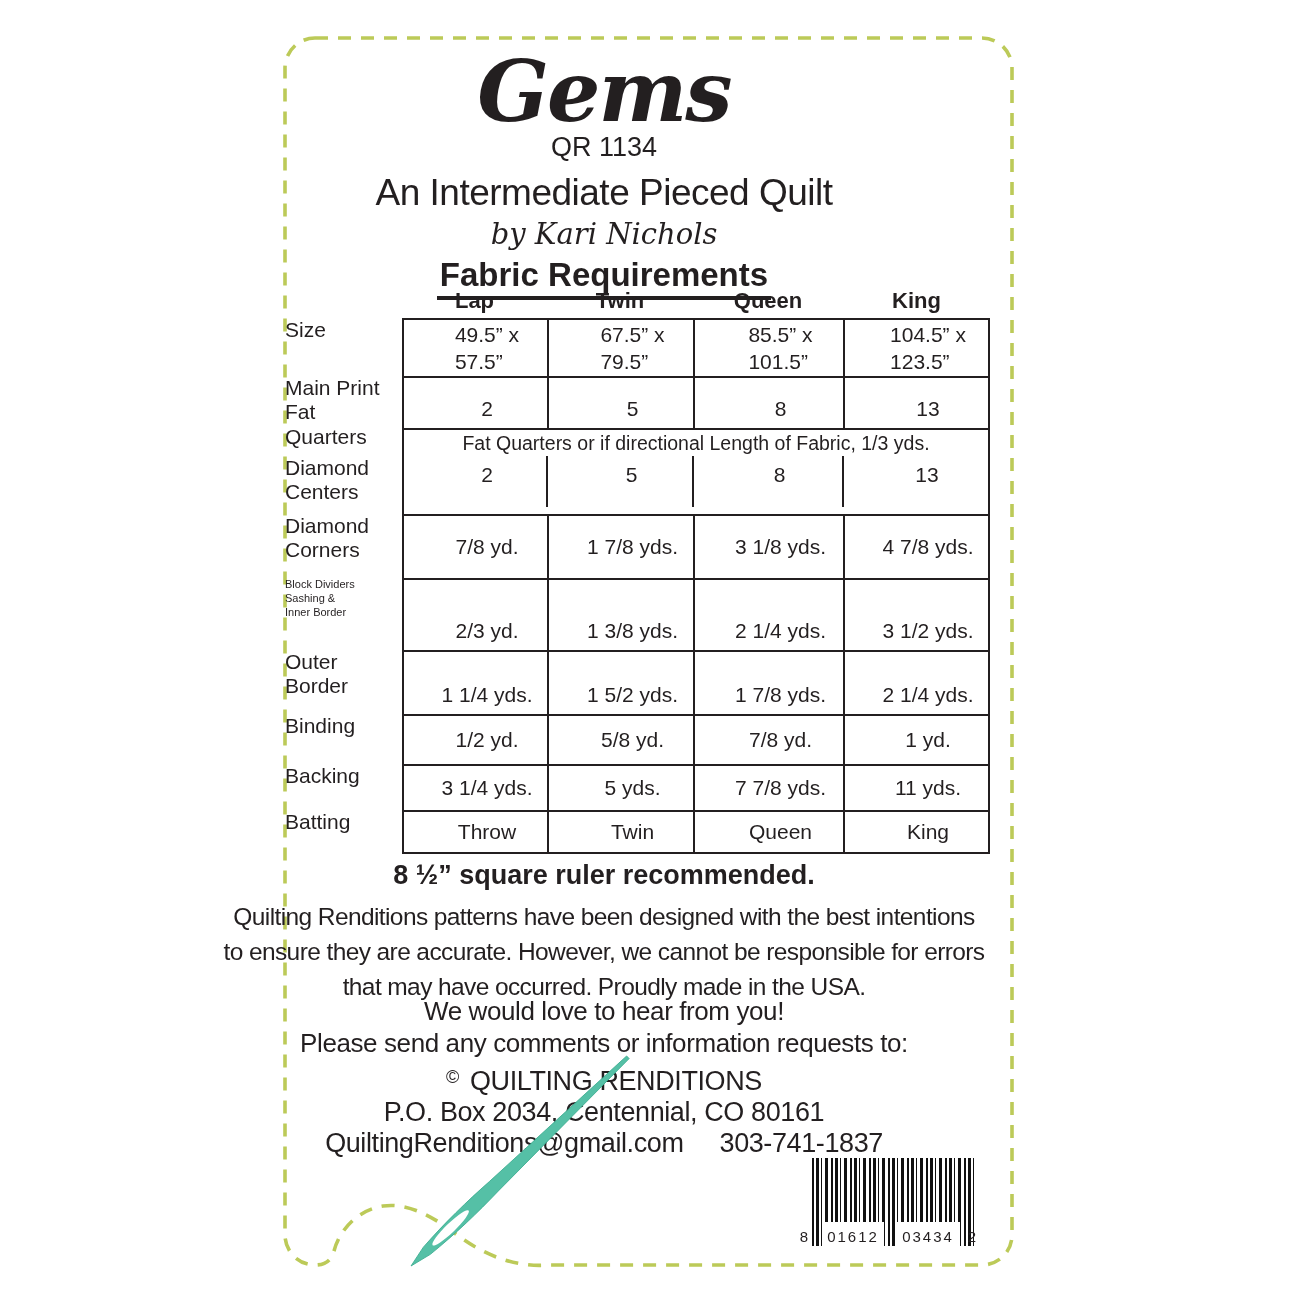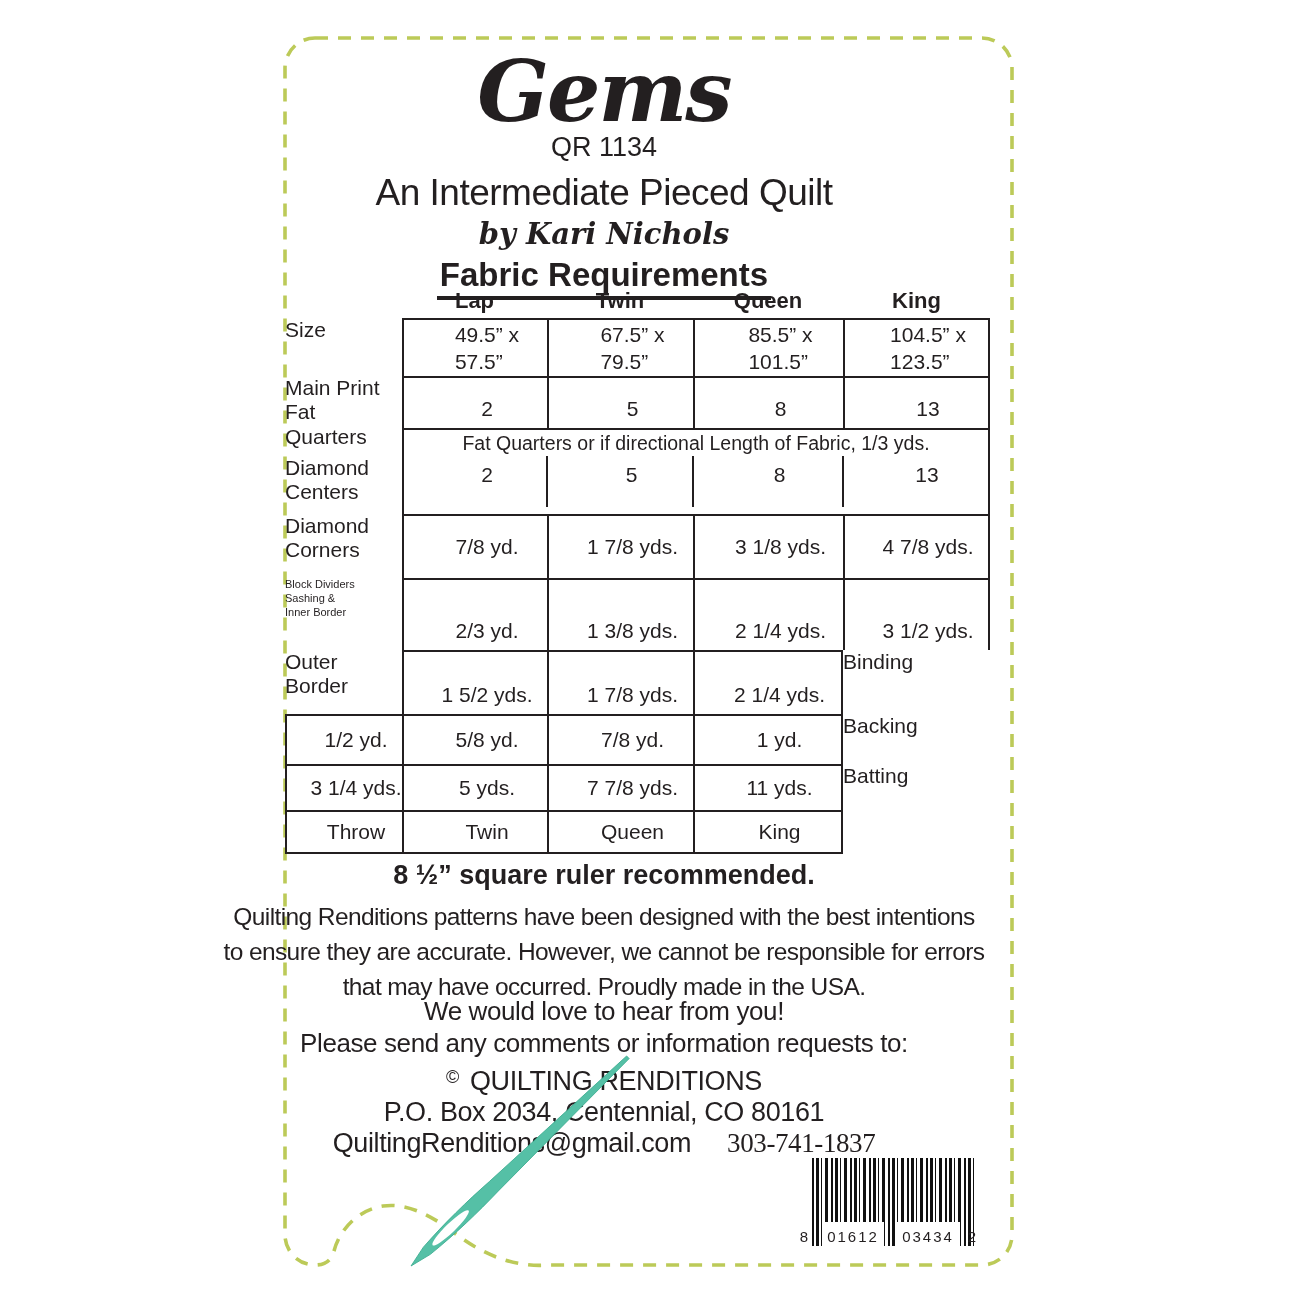--- a/index.html
+++ b/index.html
@@ -8,21 +8,21 @@
     font-family:"Liberation Sans", sans-serif; color:#231f20; overflow:hidden;
   }
   svg.layer { position:absolute; left:0; top:0; pointer-events:none; }
 
   
   .titleblock { position:absolute; top:52px; left:0; width:100%; text-align:center; }
   .gems { font-family:"DejaVu Serif", serif; font-style:italic; font-weight:700;
           font-size:84px; line-height:0.95; letter-spacing:-2px; }
   .qr { font-size:27px; margin-top:0px; }
   .subtitle { font-size:37px; margin-top:9px; letter-spacing:-0.5px; }
-  .byline { font-family:"DejaVu Serif", serif; font-style:italic; font-weight:700;
+  .byline { font-family:"DejaVu Serif", serif; font-style:italic; font-weight:400;
             font-size:29px; margin-top:3px; }
   .fabricwrap { margin-top:5px; }
   .fabric { display:inline-block; font-size:33px; font-weight:bold; letter-spacing:0px;
             border-bottom:4px solid #231f20; padding:0 3px 2px 3px; }
 
   
   .qtable {
     position:absolute; left:285px; top:292px;
     display:grid;
     grid-template-columns:117px 145px 146px 150px 147px;
@@ -53,21 +53,21 @@
   
   .ruler { position:absolute; top:860px; left:0; width:100%; text-align:center;
            font-weight:bold; font-size:27px; }
   .disc { position:absolute; top:899px; left:0; width:100%; text-align:center;
           font-size:24.5px; line-height:35px; letter-spacing:-0.6px; }
   .hear { position:absolute; top:995px; left:0; width:100%; text-align:center;
           font-size:26px; line-height:32px; letter-spacing:-0.4px; }
   .contact { position:absolute; top:1062px; left:0; width:100%; text-align:center;
              font-size:27px; line-height:31px; letter-spacing:-0.4px; }
   .copy { font-size:18px; vertical-align:7px; margin-right:11px; }
-  .phone { margin-left:36px;font-family:Liberation Serif, serif; }
+  .phone { margin-left:36px; }
 
   
   .barcode { position:absolute; left:812px; top:1158px; width:162px; height:100px; }
   .bars { position:absolute; left:0; top:0; width:162px; height:88px; background:
     repeating-linear-gradient(90deg,
       #111 0 2px, #fff 2px 4px, #111 4px 7px, #fff 7px 9px,
       #111 9px 10px, #fff 10px 13px, #111 13px 16px, #fff 16px 19px); }
   .bwin { position:absolute; top:64px; height:24px; background:#fff; }
   .bwin.w1 { left:10px; width:62px; }
   .bwin.w2 { left:84px; width:64px; }
@@ -185,20 +185,21 @@
     <div class="c vb">1 3/8 yds.</div>
     <div class="c vb">2 1/4 yds.</div>
     <div class="c vb br">3 1/2 yds.</div>
 
     <div class="lbl">
       <div>
           <div>Outer</div>
           <div>Border</div>
         </div>
     </div>
+    <div class="c vb">1 1/4 yds.</div>
     <div class="c vb">1 5/2 yds.</div>
     <div class="c vb">1 7/8 yds.</div>
     <div class="c vb br">2 1/4 yds.</div>
 
     <div class="lbl">
       <div>Binding</div>
     </div>
     <div class="c vc">1/2 yd.</div>
     <div class="c vc">5/8 yd.</div>
     <div class="c vc">7/8 yd.</div>

